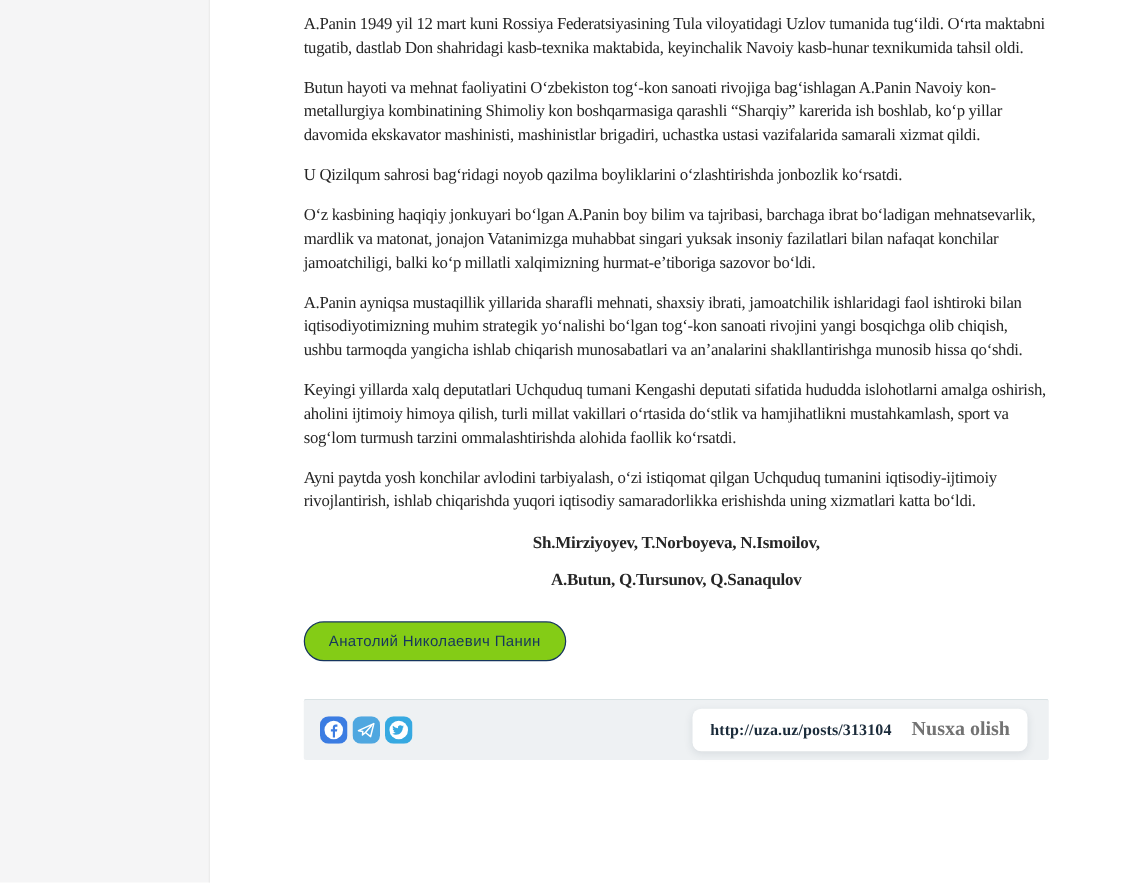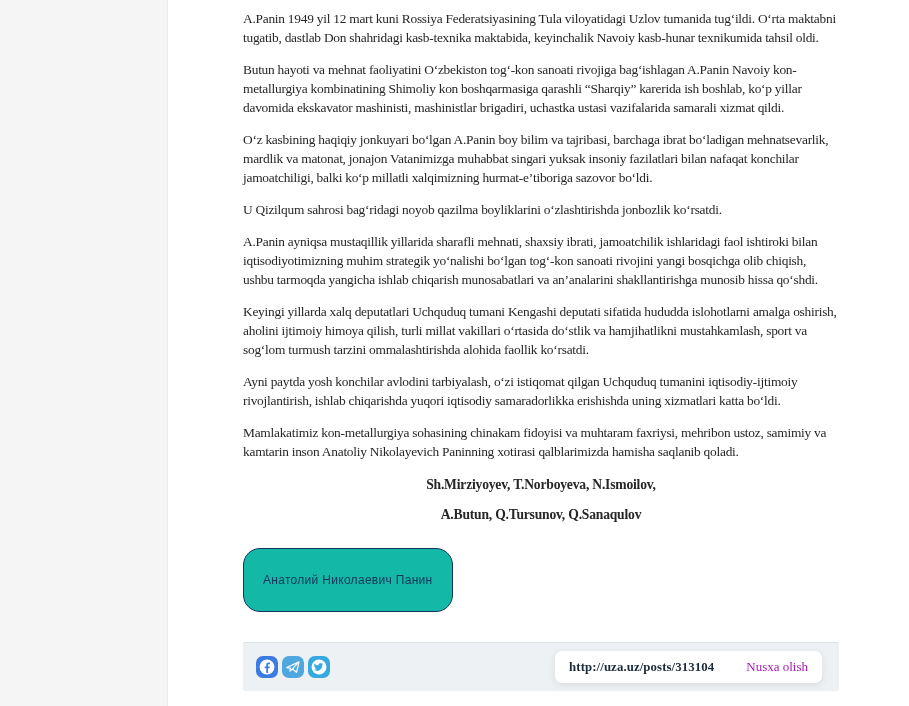--- a/index.html
+++ b/index.html
@@ -33,24 +33,24 @@
     letter-spacing: -0.2px;
     line-height: 19px;
     margin: 0 0 11px 0;
     text-align: center;
     font-weight: bold;
   }
   .sig-block { margin-top: 14px; }
   .tag-row { margin-top: 24px; }
   .tag-pill {
     display: inline-block;
-    padding: 24px 19px;
+    padding: 8px 19px;
     border: 1.5px solid #16355e;
     border-radius: 17px;
-    background: #14b8a6;
+    background: #84cc16;
     color: #16355e;
     font-family: "Liberation Sans", sans-serif;
     font-size: 12px;
     letter-spacing: 0.3px;
     cursor: pointer;
   }
   .share-bar {
     margin-top: 30px;
     height: 49px;
     background: #eef1f3;
@@ -63,51 +63,50 @@
   }
   .share-icons { display: flex; gap: 4px; align-items: center; }
   .share-icon { width: 22px; height: 22px; display: block; cursor: pointer; }
   .url-box {
     background: #ffffff;
     border-radius: 7px;
     padding: 8px 14px;
     box-shadow: 0 2px 7px rgba(30,50,70,0.10);
     display: flex;
     align-items: center;
-    gap: 32px;
+    gap: 16px;
   }
   .url-text {
     font-size: 12.8px;
     font-weight: bold;
     color: #1b2b3a;
     letter-spacing: 0.1px;
   }
   .copy-link {
-    font-size: 13px;
-    font-weight: normal;
-    color: #a21caf;
+    font-size: 16px;
+    font-weight: bold;
+    color: #737373;
     cursor: pointer;
     white-space: nowrap;
   }
 </style>
 </head>
 <body>
 
 <div class="left-rail"></div>
 
 <div class="content">
 
   <p class="para">A.Panin 1949 yil 12 mart kuni Rossiya Federatsiyasining Tula viloyatidagi Uzlov tumanida tugʻildi. Oʻrta maktabni tugatib, dastlab Don shahridagi kasb-texnika maktabida, keyinchalik Navoiy kasb-hunar texnikumida tahsil oldi.</p>
   <p class="para">Butun hayoti va mehnat faoliyatini Oʻzbekiston togʻ-kon sanoati rivojiga bagʻishlagan A.Panin Navoiy kon-metallurgiya kombinatining Shimoliy kon boshqarmasiga qarashli “Sharqiy” karerida ish boshlab, koʻp yillar davomida ekskavator mashinisti, mashinistlar brigadiri, uchastka ustasi vazifalarida samarali xizmat qildi.</p>
+  <p class="para">U Qizilqum sahrosi bagʻridagi noyob qazilma boyliklarini oʻzlashtirishda jonbozlik koʻrsatdi.</p>
   <p class="para">Oʻz kasbining haqiqiy jonkuyari boʻlgan A.Panin boy bilim va tajribasi, barchaga ibrat boʻladigan mehnatsevarlik, mardlik va matonat, jonajon Vatanimizga muhabbat singari yuksak insoniy fazilatlari bilan nafaqat konchilar jamoatchiligi, balki koʻp millatli xalqimizning hurmat-eʼtiboriga sazovor boʻldi.</p>
-  <p class="para">U Qizilqum sahrosi bagʻridagi noyob qazilma boyliklarini oʻzlashtirishda jonbozlik koʻrsatdi.</p>
   <p class="para">A.Panin ayniqsa mustaqillik yillarida sharafli mehnati, shaxsiy ibrati, jamoatchilik ishlaridagi faol ishtiroki bilan iqtisodiyotimizning muhim strategik yoʻnalishi boʻlgan togʻ-kon sanoati rivojini yangi bosqichga olib chiqish, ushbu tarmoqda yangicha ishlab chiqarish munosabatlari va anʼanalarini shakllantirishga munosib hissa qoʻshdi.</p>
   <p class="para">Keyingi yillarda xalq deputatlari Uchquduq tumani Kengashi deputati sifatida hududda islohotlarni amalga oshirish, aholini ijtimoiy himoya qilish, turli millat vakillari oʻrtasida doʻstlik va hamjihatlikni mustahkamlash, sport va sogʻlom turmush tarzini ommalashtirishda alohida faollik koʻrsatdi.</p>
   <p class="para">Ayni paytda yosh konchilar avlodini tarbiyalash, oʻzi istiqomat qilgan Uchquduq tumanini iqtisodiy-ijtimoiy rivojlantirish, ishlab chiqarishda yuqori iqtisodiy samaradorlikka erishishda uning xizmatlari katta boʻldi.</p>
-  <p class="para">Mamlakatimiz kon-metallurgiya sohasining chinakam fidoyisi va muhtaram faxriysi, mehribon ustoz, samimiy va kamtarin inson Anatoliy Nikolayevich Paninning xotirasi qalblarimizda hamisha saqlanib qoladi.</p>
 
   <div class="sig-block">
     <p class="signature">Sh.Mirziyoyev, T.Norboyeva, N.Ismoilov,</p>
     <p class="signature">A.Butun, Q.Tursunov, Q.Sanaqulov</p>
   </div>
 
   <div class="tag-row">
     <span class="tag-pill">Анатолий Николаевич Панин</span>
   </div>
 

